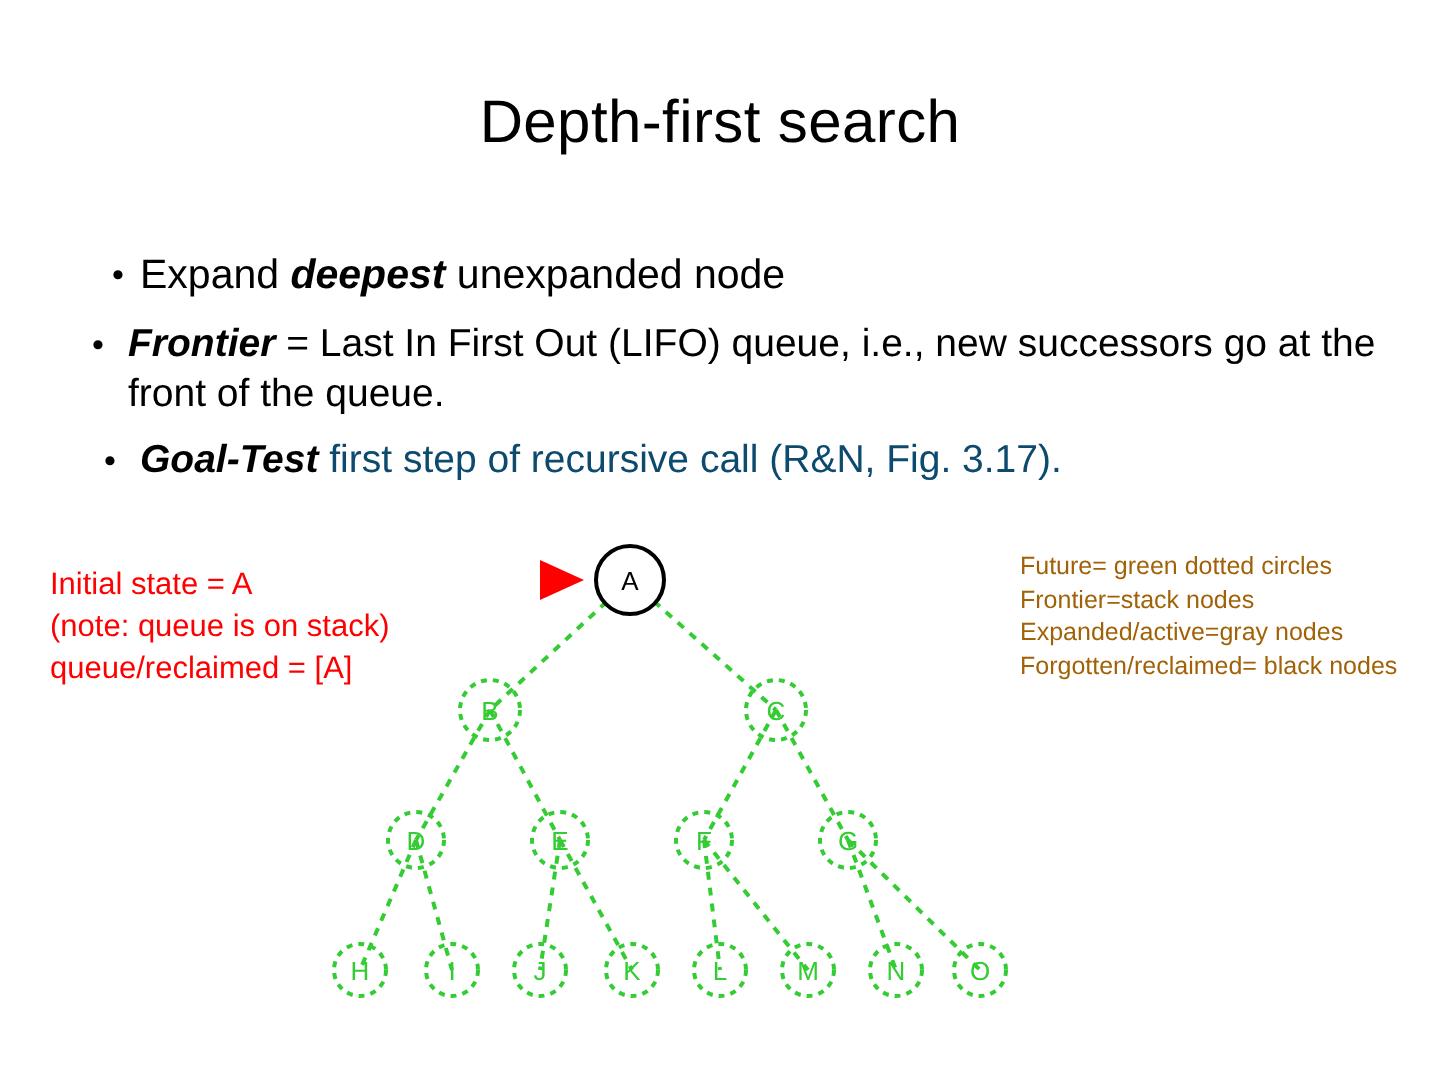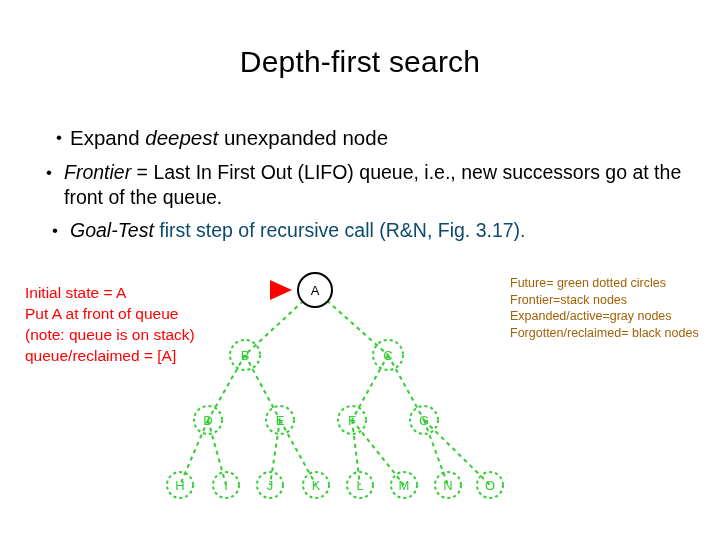--- a/index.html
+++ b/index.html
@@ -53,21 +53,21 @@
     font-size: 17px;
     line-height: 25px;
   }
   .b1 { font-size: 20.5px; margin-bottom: 10px; }
   .b1 .dot { left: 28px; }
   .b1 .ital { font-style: italic; }
   .b2 { padding-left: 36px; }
   .b2 .dot { left: 18px; }
   .b3 { padding-left: 42px; margin-top: 4px; }
   .b3 .dot { left: 24px; }
-  .ital { font-style: italic; }
+  .ital { font-style: italic; font-weight: bold; }
   .green { color: #0c4a6e; }
 
   .notes {
     position: absolute;
     left: 25px;
     top: 282px;
     width: 270px;
     color: #ff0000;
     font-size: 15.5px;
     line-height: 21px;
@@ -116,21 +116,20 @@
 
     <div class="bullet b3">
       <span class="dot">•</span>
       <span class="ital">Goal-Test</span><span class="green"> first step of recursive call (R&amp;N, Fig. 3.17).</span>
     </div>
 
   </div>
 
   <div class="notes">
     <div>Initial state = A</div>
-    <div>Put A at front of queue</div>
     <div>(note: queue is on stack)</div>
     <div>queue/reclaimed = [A]</div>
   </div>
 
   <div class="legend">
     <div>Future= green dotted circles</div>
     <div>Frontier=stack nodes</div>
     <div>Expanded/active=gray nodes</div>
     <div>Forgotten/reclaimed= black nodes</div>
   </div>

